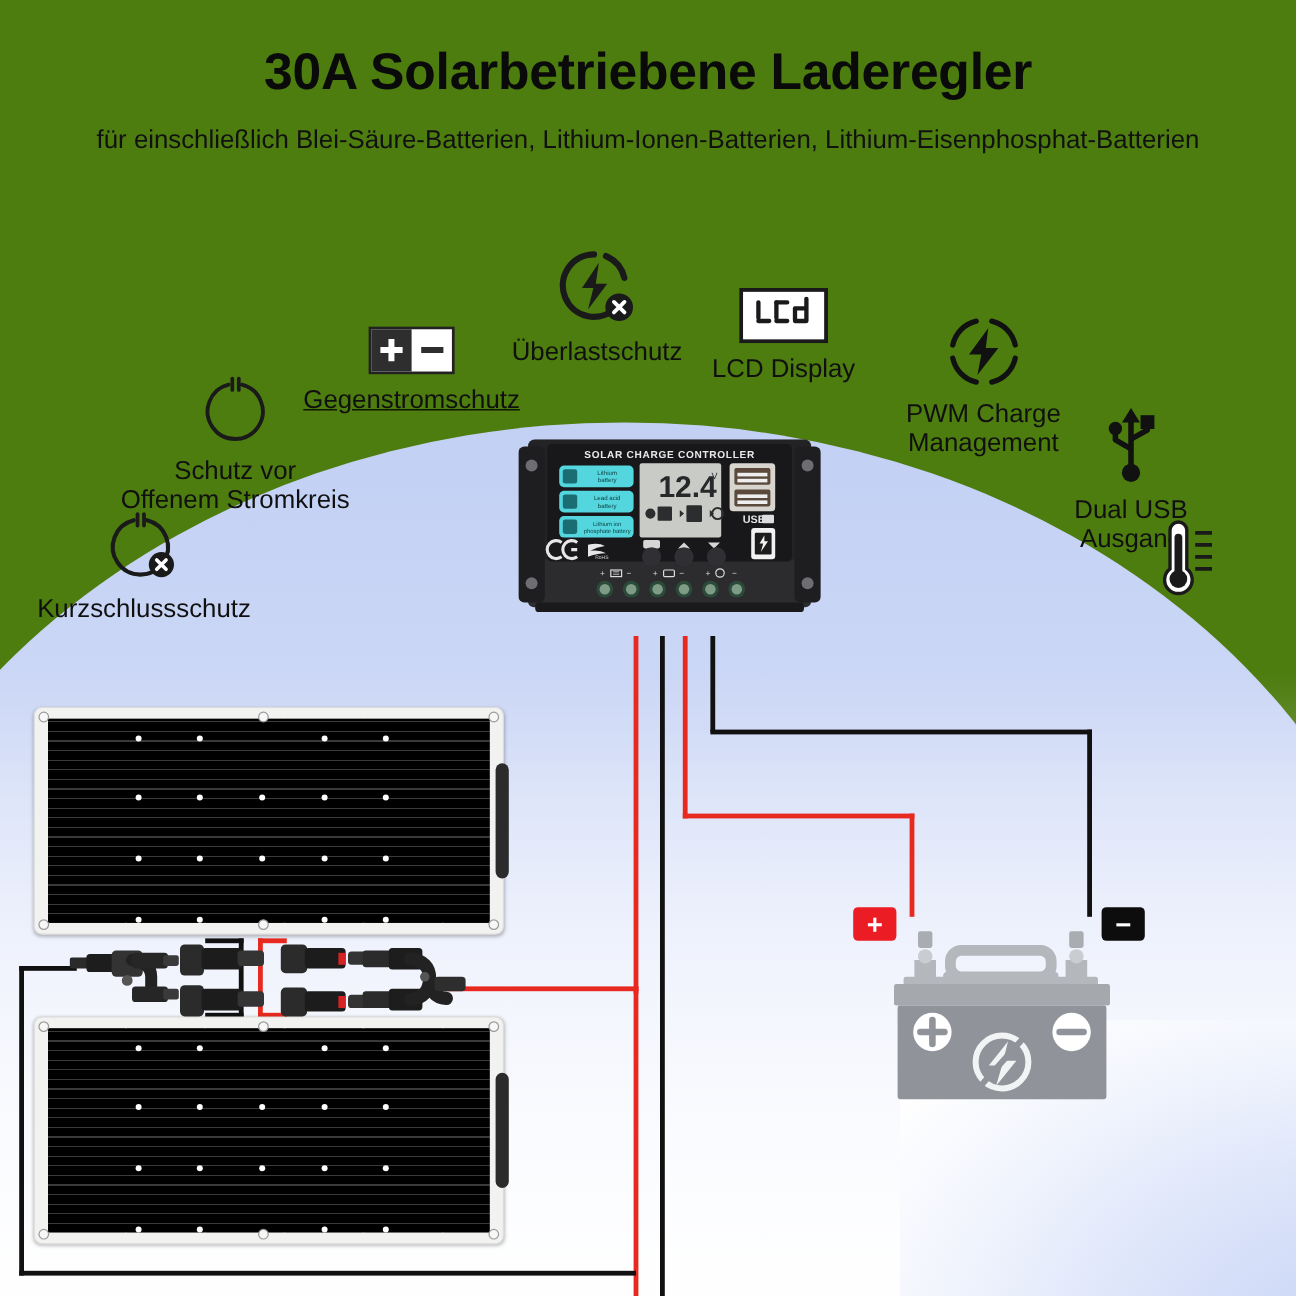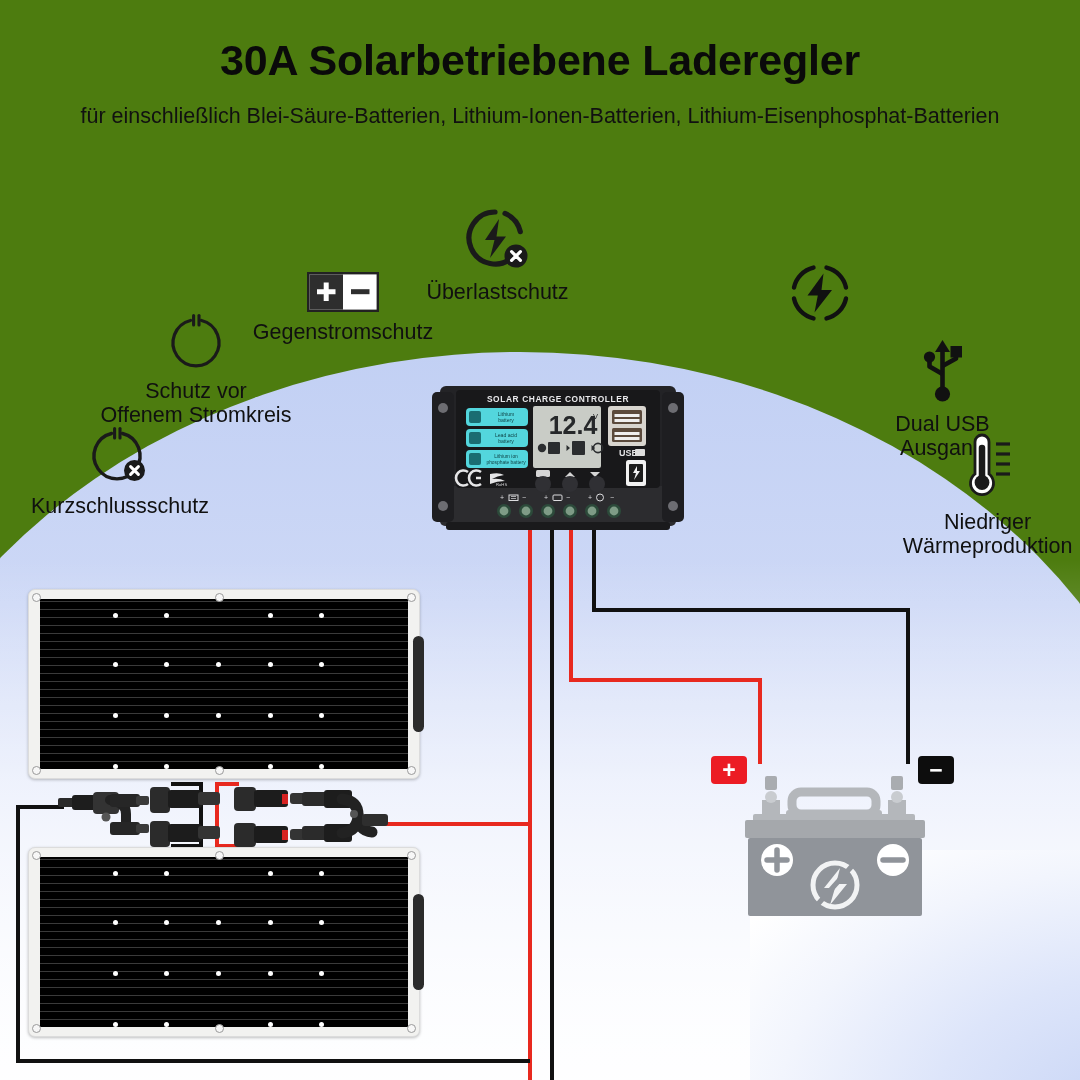--- a/index.html
+++ b/index.html
@@ -45,30 +45,30 @@
   
   .feat{position:absolute;z-index:6;text-align:center;}
   .feat .lbl{
     font-size:21.5px;color:#101010;line-height:1.13;
     font-family:"Liberation Sans", sans-serif;white-space:pre-line;
   }
   .ico{display:block;margin:0 auto 4px auto;}
 
   
   .f-overload{left:395px;top:208px;width:205px;}
-  .f-reverse {left:218px;top:272px;width:250px;}
+  .f-reverse {left:218px;top:272px;width:250px;text-decoration:underline;}
   .f-lcd     {left:558px;top:240px;width:190px;}
   .f-open    {left:80px;top:311px;width:232px;}
   .f-short   {left:0px;top:424px;width:240px;}
   .f-pwm     {left:712px;top:262px;width:215px;}
   .f-usb     {left:855px;top:338px;width:175px;}
   .f-heat    {left:895px;top:430px;width:185px;}
 
   
-  .controller{position:absolute;left:432px;top:386px;width:252px;height:152px;z-index:8;}
+  .controller{position:absolute;left:432px;top:366px;width:252px;height:152px;z-index:8;}
 
   
   .panel{position:absolute;z-index:7;}
   .panel-body{
     position:absolute;inset:0;background:#f2f2f0;border-radius:7px;
     box-shadow:0 1px 3px rgba(0,0,0,.25);
     border:1px solid #dcdcdc;
   }
   .panel-cells{
     position:absolute;left:12px;top:10px;right:12px;bottom:10px;
@@ -133,20 +133,39 @@
       <svg width="72" height="40" viewBox="0 0 72 40">
         <rect x="1.2" y="1.2" width="69.6" height="37.6" fill="#fff" stroke="#222" stroke-width="2.4"></rect>
         <rect x="2.4" y="2.4" width="33.6" height="35.2" fill="#2e2e2e"></rect>
         <path d="M19.2 10.5 v18.5 M10 19.7 h18.5" stroke="#fff" stroke-width="5" stroke-linecap="butt"></path>
         <path d="M44 19.7 h18.5" stroke="#2e2e2e" stroke-width="5" stroke-linecap="butt"></path>
       </svg>
     </span>
     <span class="lbl">Gegenstromschutz</span>
   </div>
 
+  <div class="feat f-lcd">
+    <span class="ico">
+      <svg width="74" height="46" viewBox="0 0 74 46">
+        <rect x="1.6" y="1.6" width="70.8" height="42.8" fill="#fff" stroke="#1a1a1a" stroke-width="3.2"></rect>
+        <g stroke="#1a1a1a" stroke-width="3.6" stroke-linecap="round" fill="none">
+          <path d="M16 12 v13"></path>
+            <path d="M16 27.5 h9"></path>
+          <path d="M40 12 h-9"></path>
+            <path d="M31 12 v13"></path>
+            <path d="M31 27.5 h9"></path>
+          <path d="M56 9 v18.5"></path>
+            <path d="M46.5 17 h8"></path>
+            <path d="M46.5 17.5 v9"></path>
+            <path d="M46.5 27.5 h9"></path>
+        </g>
+      </svg>
+    </span>
+    <span class="lbl">LCD Display</span>
+  </div>
 
   <div class="feat f-open">
     <span class="ico">
       <svg width="62" height="60" viewBox="0 0 62 60">
         <path d="M36.5 9.5 A23 23 0 1 1 25.5 9.5" fill="none" stroke="#1a1a1a" stroke-width="3.2" stroke-linecap="round"></path>
         <path d="M28.6 4.5 v9.5" stroke="#1a1a1a" stroke-width="3.1" stroke-linecap="round"></path>
         <path d="M34 4.5 v9.5" stroke="#1a1a1a" stroke-width="3.1" stroke-linecap="round"></path>
       </svg>
     </span>
     <span class="lbl">Schutz vor
@@ -171,20 +190,22 @@
       <svg width="64" height="62" viewBox="0 0 64 62">
         <g fill="none" stroke="#111" stroke-width="4.4" stroke-linecap="round">
           <path d="M38.5 5.6 A26 26 0 0 1 58 25.5"></path>
           <path d="M58 36.5 A26 26 0 0 1 38.5 56.4"></path>
           <path d="M25.5 56.4 A26 26 0 0 1 6 36.5"></path>
           <path d="M6 25.5 A26 26 0 0 1 25.5 5.6"></path>
         </g>
         <path d="M35.5 11.5 L19.5 33.5 L29.8 33.5 L26.5 50.5 L44 28 L33.5 28 Z" fill="#111"></path>
       </svg>
     </span>
+    <span class="lbl">PWM Charge
+Management</span>
   </div>
 
   <div class="feat f-usb">
     <span class="ico">
       <svg width="58" height="66" viewBox="0 0 58 66">
         <path d="M28.5 58 V8" stroke="#111" stroke-width="4.6" stroke-linecap="butt"></path>
         <path d="M28.5 2 L36 14 L21 14 Z" fill="#111"></path>
         <circle cx="28.5" cy="56" r="7.6" fill="#111"></circle>
         <path d="M28.5 36 L15.5 28.5 V21.5" stroke="#111" stroke-width="4.6" fill="none" stroke-linejoin="round"></path>
         <circle cx="15.5" cy="19" r="5.6" fill="#111"></circle>
@@ -203,22 +224,20 @@
         <path d="M24 18 V46" stroke="#1a1a1a" stroke-width="6.5" stroke-linecap="round"></path>
         <circle cx="24" cy="52.5" r="7.4" fill="#1a1a1a"></circle>
         <g stroke="#1a1a1a" stroke-width="3.2" stroke-linecap="butt">
           <path d="M38 14 h14"></path>
             <path d="M38 24 h14"></path>
             <path d="M38 34 h14"></path>
             <path d="M38 44 h14"></path>
         </g>
       </svg>
     </span>
-    <span class="lbl">Niedriger
-Wärmeproduktion</span>
   </div>
 
   <div class="wire w-red" style="left:528px;top:530px;width:4px;height:550px;"></div>
 
   <div class="wire w-blk" style="left:550px;top:530px;width:4px;height:550px;"></div>
 
   <div class="wire w-red" style="left:569px;top:530px;width:4px;height:152px;"></div>
   <div class="wire w-red" style="left:569px;top:678px;width:193px;height:4px;"></div>
   <div class="wire w-red" style="left:758px;top:678px;width:4px;height:86px;"></div>
 

